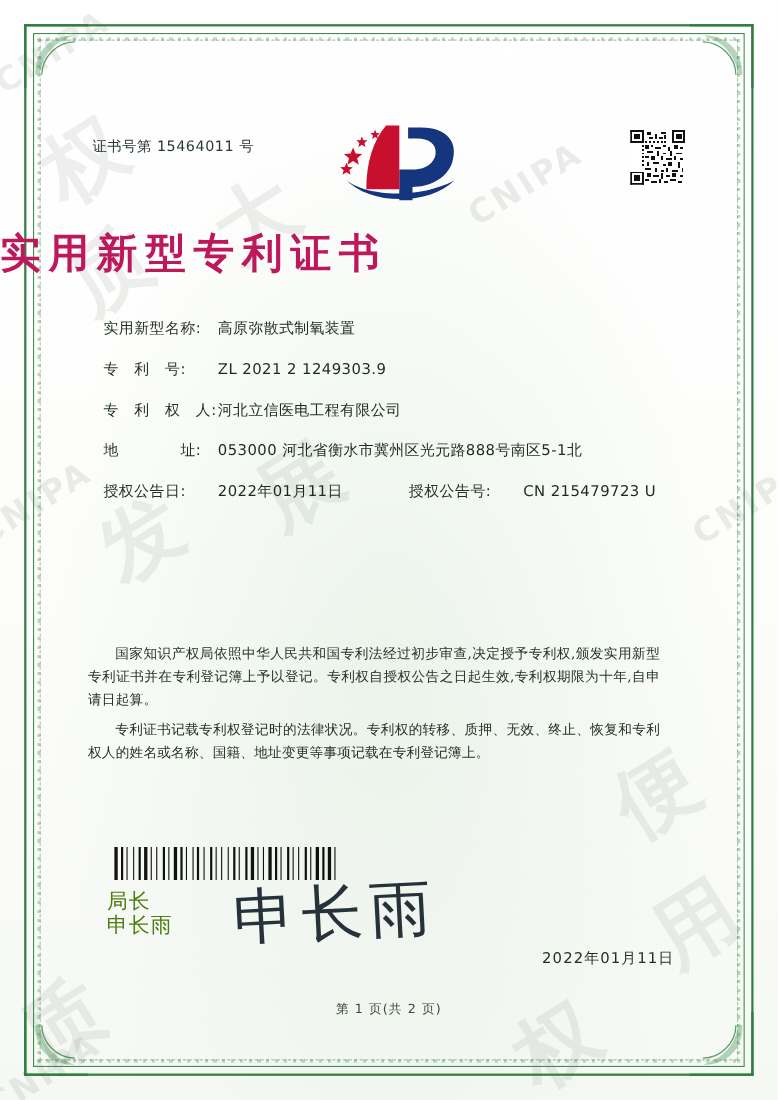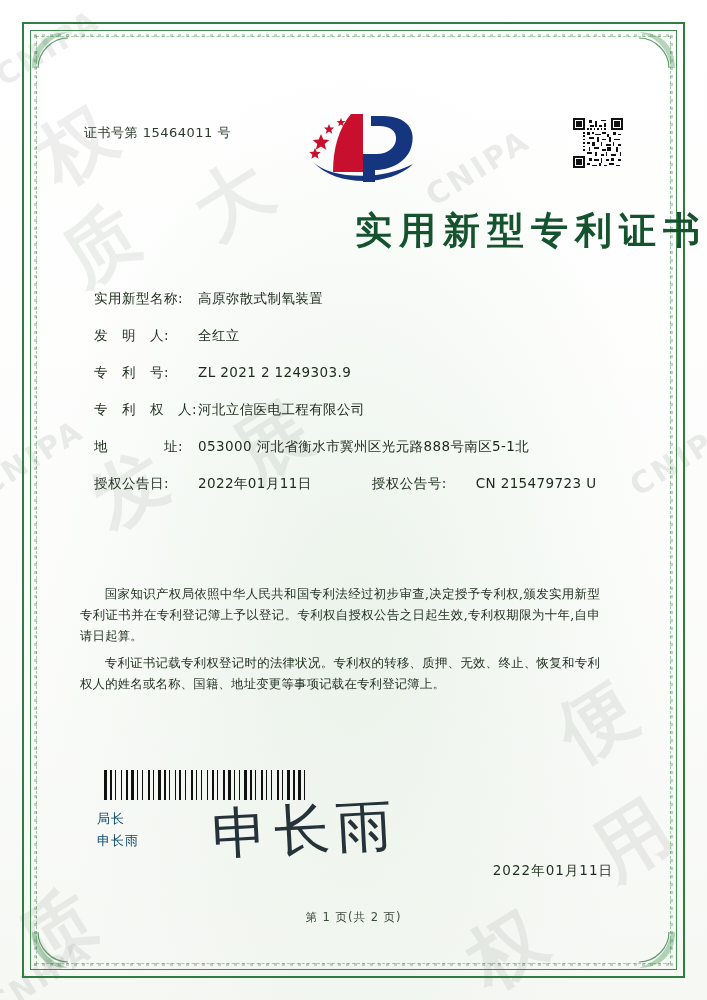--- a/index.html
+++ b/index.html
@@ -138,26 +138,26 @@
     width: 150px;
     height: 80px;
   }
 
   
   .title {
     position: absolute;
     left: 0;
     right: 0;
     top: 206px;
-    text-align: right;
+    text-align: left;
     font-family: Liberation Serif, serif;
     font-size: 37px;
     font-weight: bold;
     letter-spacing: 7px;
-    color: #14532d;
+    color: #be185d;
   }
 
   
   .fields {
     position: absolute;
     left: 94px;
     top: 290px;
     width: 520px;
     font-size: 13.5px;
     color: #23331f;
@@ -222,25 +222,24 @@
     display: block;
     background: #111;
     margin-right: 1px;
   }
 
   
   .director {
     position: absolute;
     left: 97px;
     top: 808px;
-    font-size: 13px;
+    font-size: 19px;
     line-height: 22px;
-    color: #0c4a6e;
+    color: #4d7c0f;
     letter-spacing: 1px;
-    font-family: Liberation Serif, serif;
   }
   .sign-script {
     position: absolute;
     left: 212px;
     top: 793px;
     font-family: "DejaVu Serif", "Liberation Serif", serif;
     font-size: 56px;
     color: #15222a;
     letter-spacing: 6px;
     transform: rotate(-3deg);
@@ -454,24 +453,20 @@
   </svg>
 
   <div class="title">实用新型专利证书</div>
 
   <div class="fields">
     <div class="field-row">
       <span class="field-label">实用新型名称:</span>
       <span class="field-value">高原弥散式制氧装置</span>
     </div>
     <div class="field-row">
-      <span class="field-label">发　明　人:</span>
-      <span class="field-value">全红立</span>
-    </div>
-    <div class="field-row">
       <span class="field-label">专　利　号:</span>
       <span class="field-value">ZL 2021 2 1249303.9</span>
     </div>
     <div class="field-row">
       <span class="field-label">专　利　权　人:</span>
       <span class="field-value">河北立信医电工程有限公司</span>
     </div>
     <div class="field-row">
       <span class="field-label">地　　　　址:</span>
       <span class="field-value">053000 河北省衡水市冀州区光元路888号南区5-1北</span>

